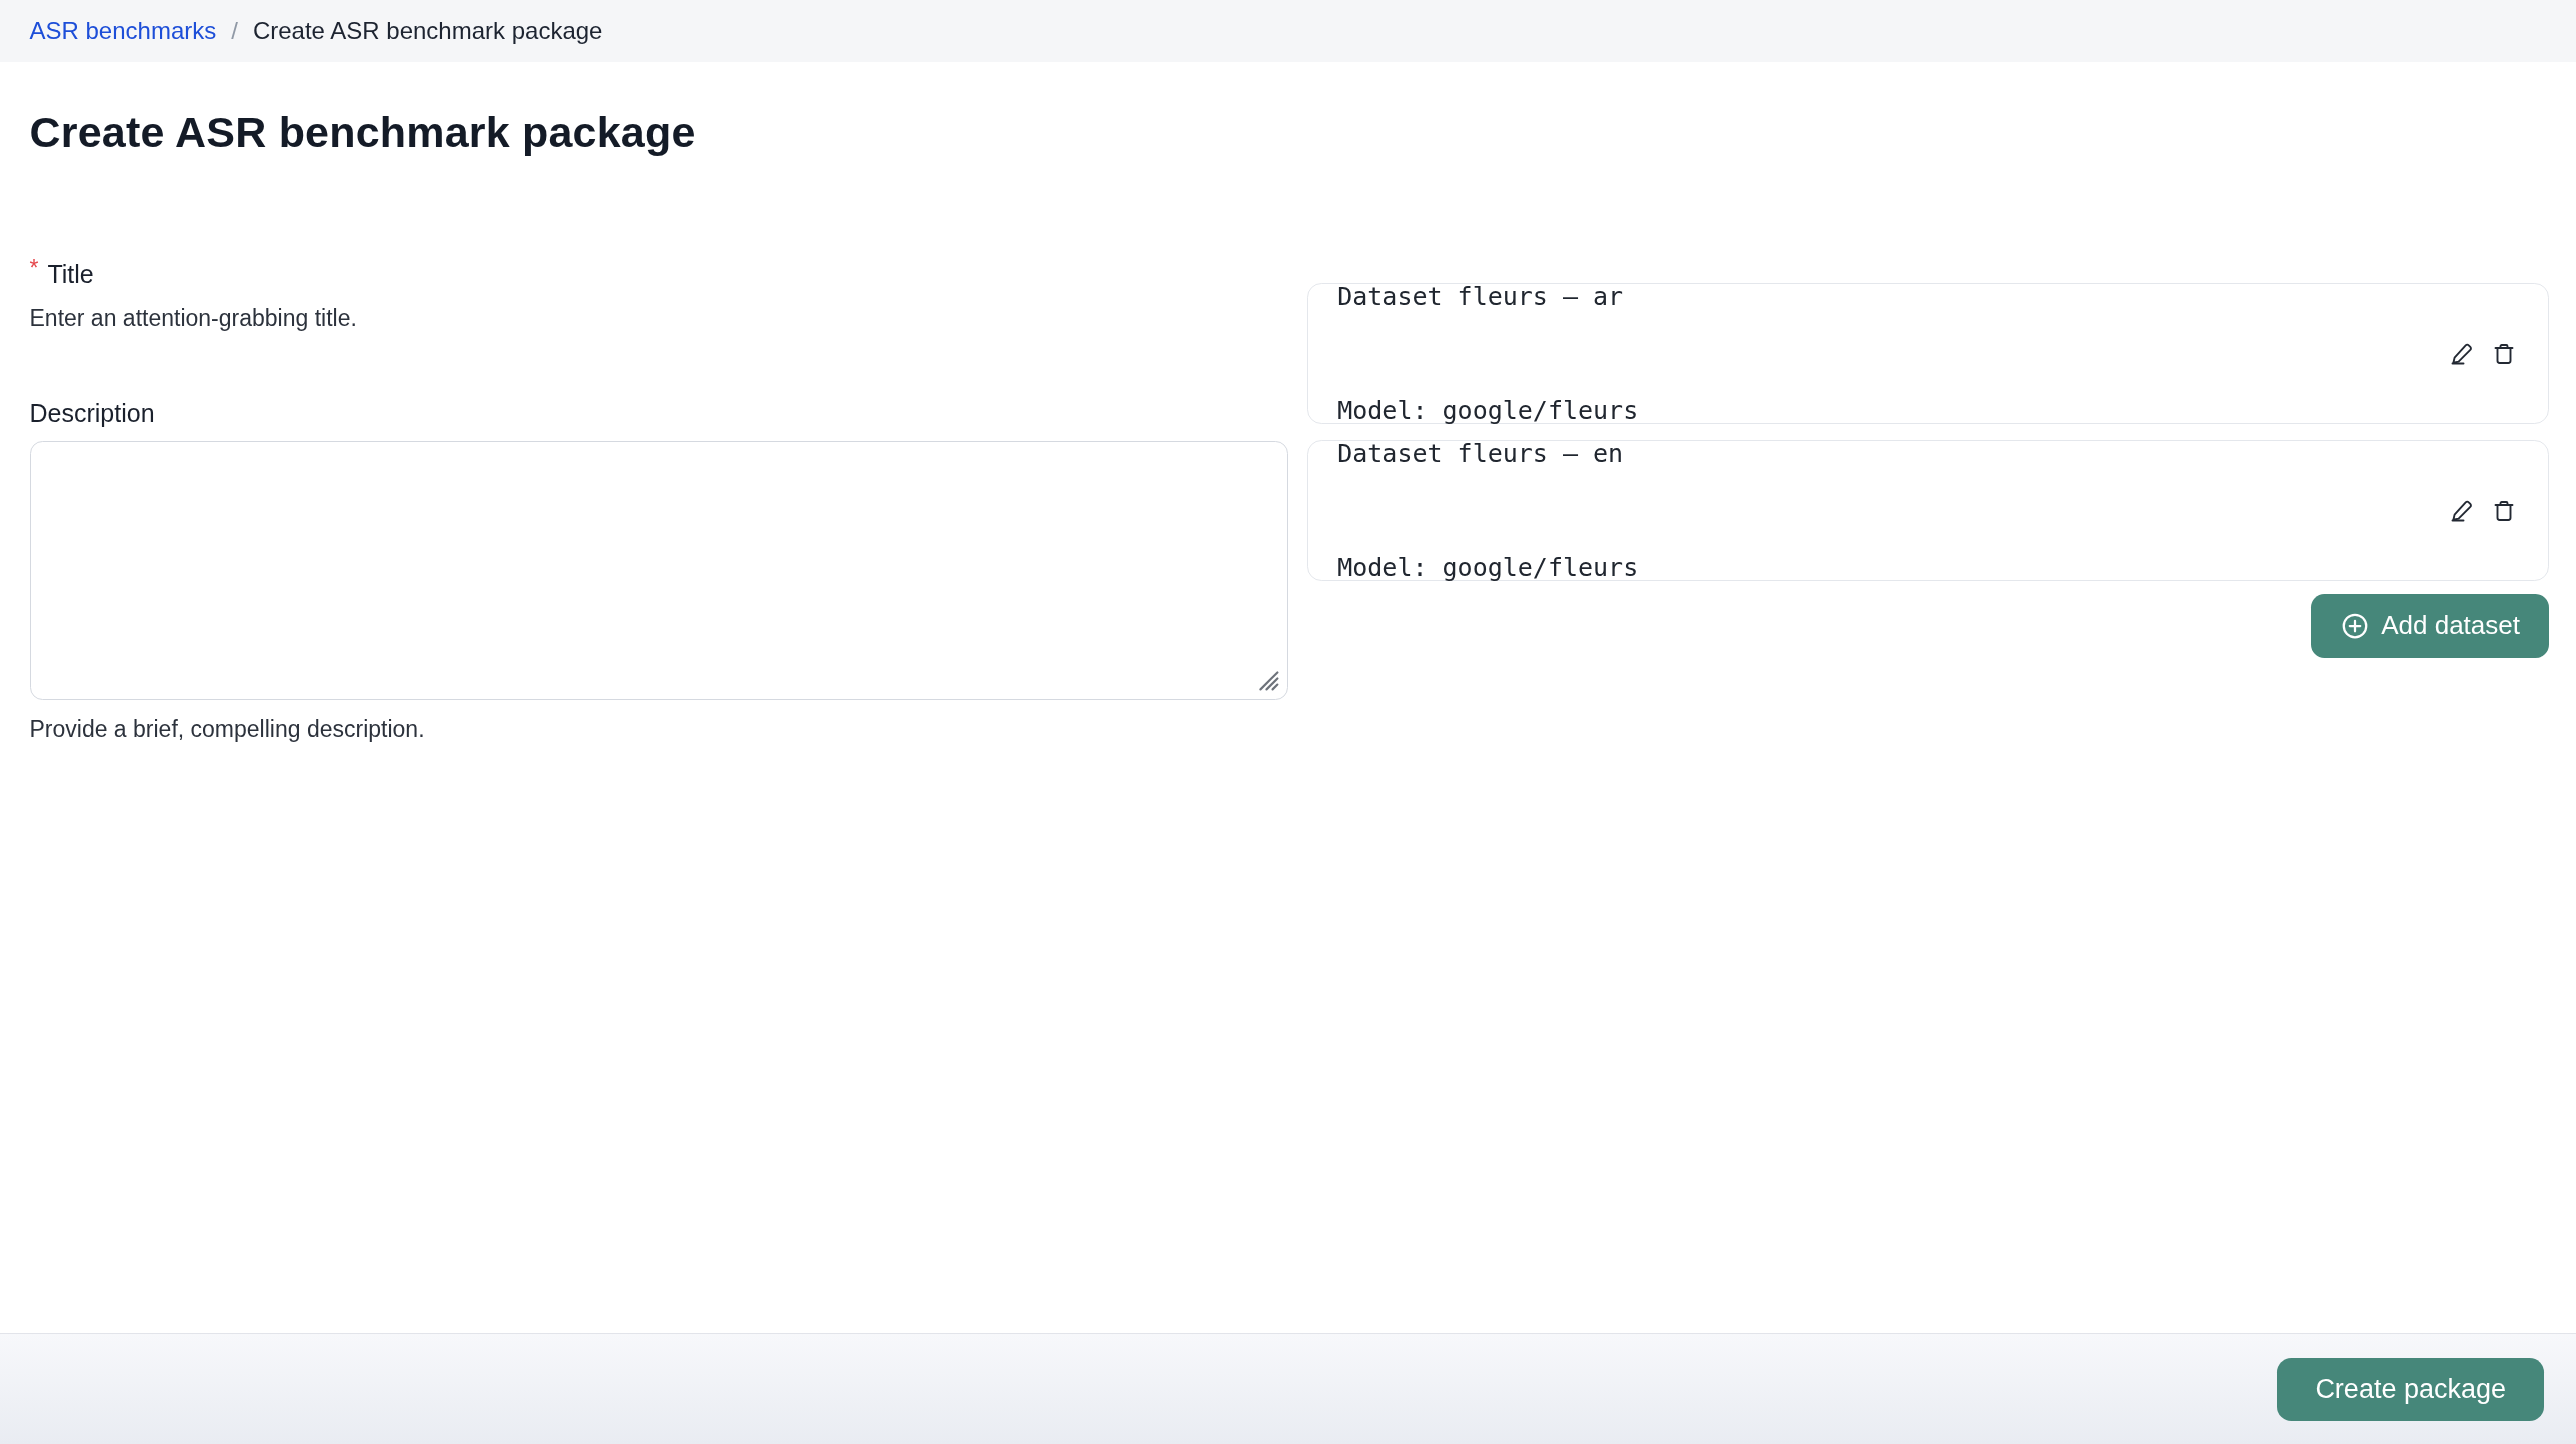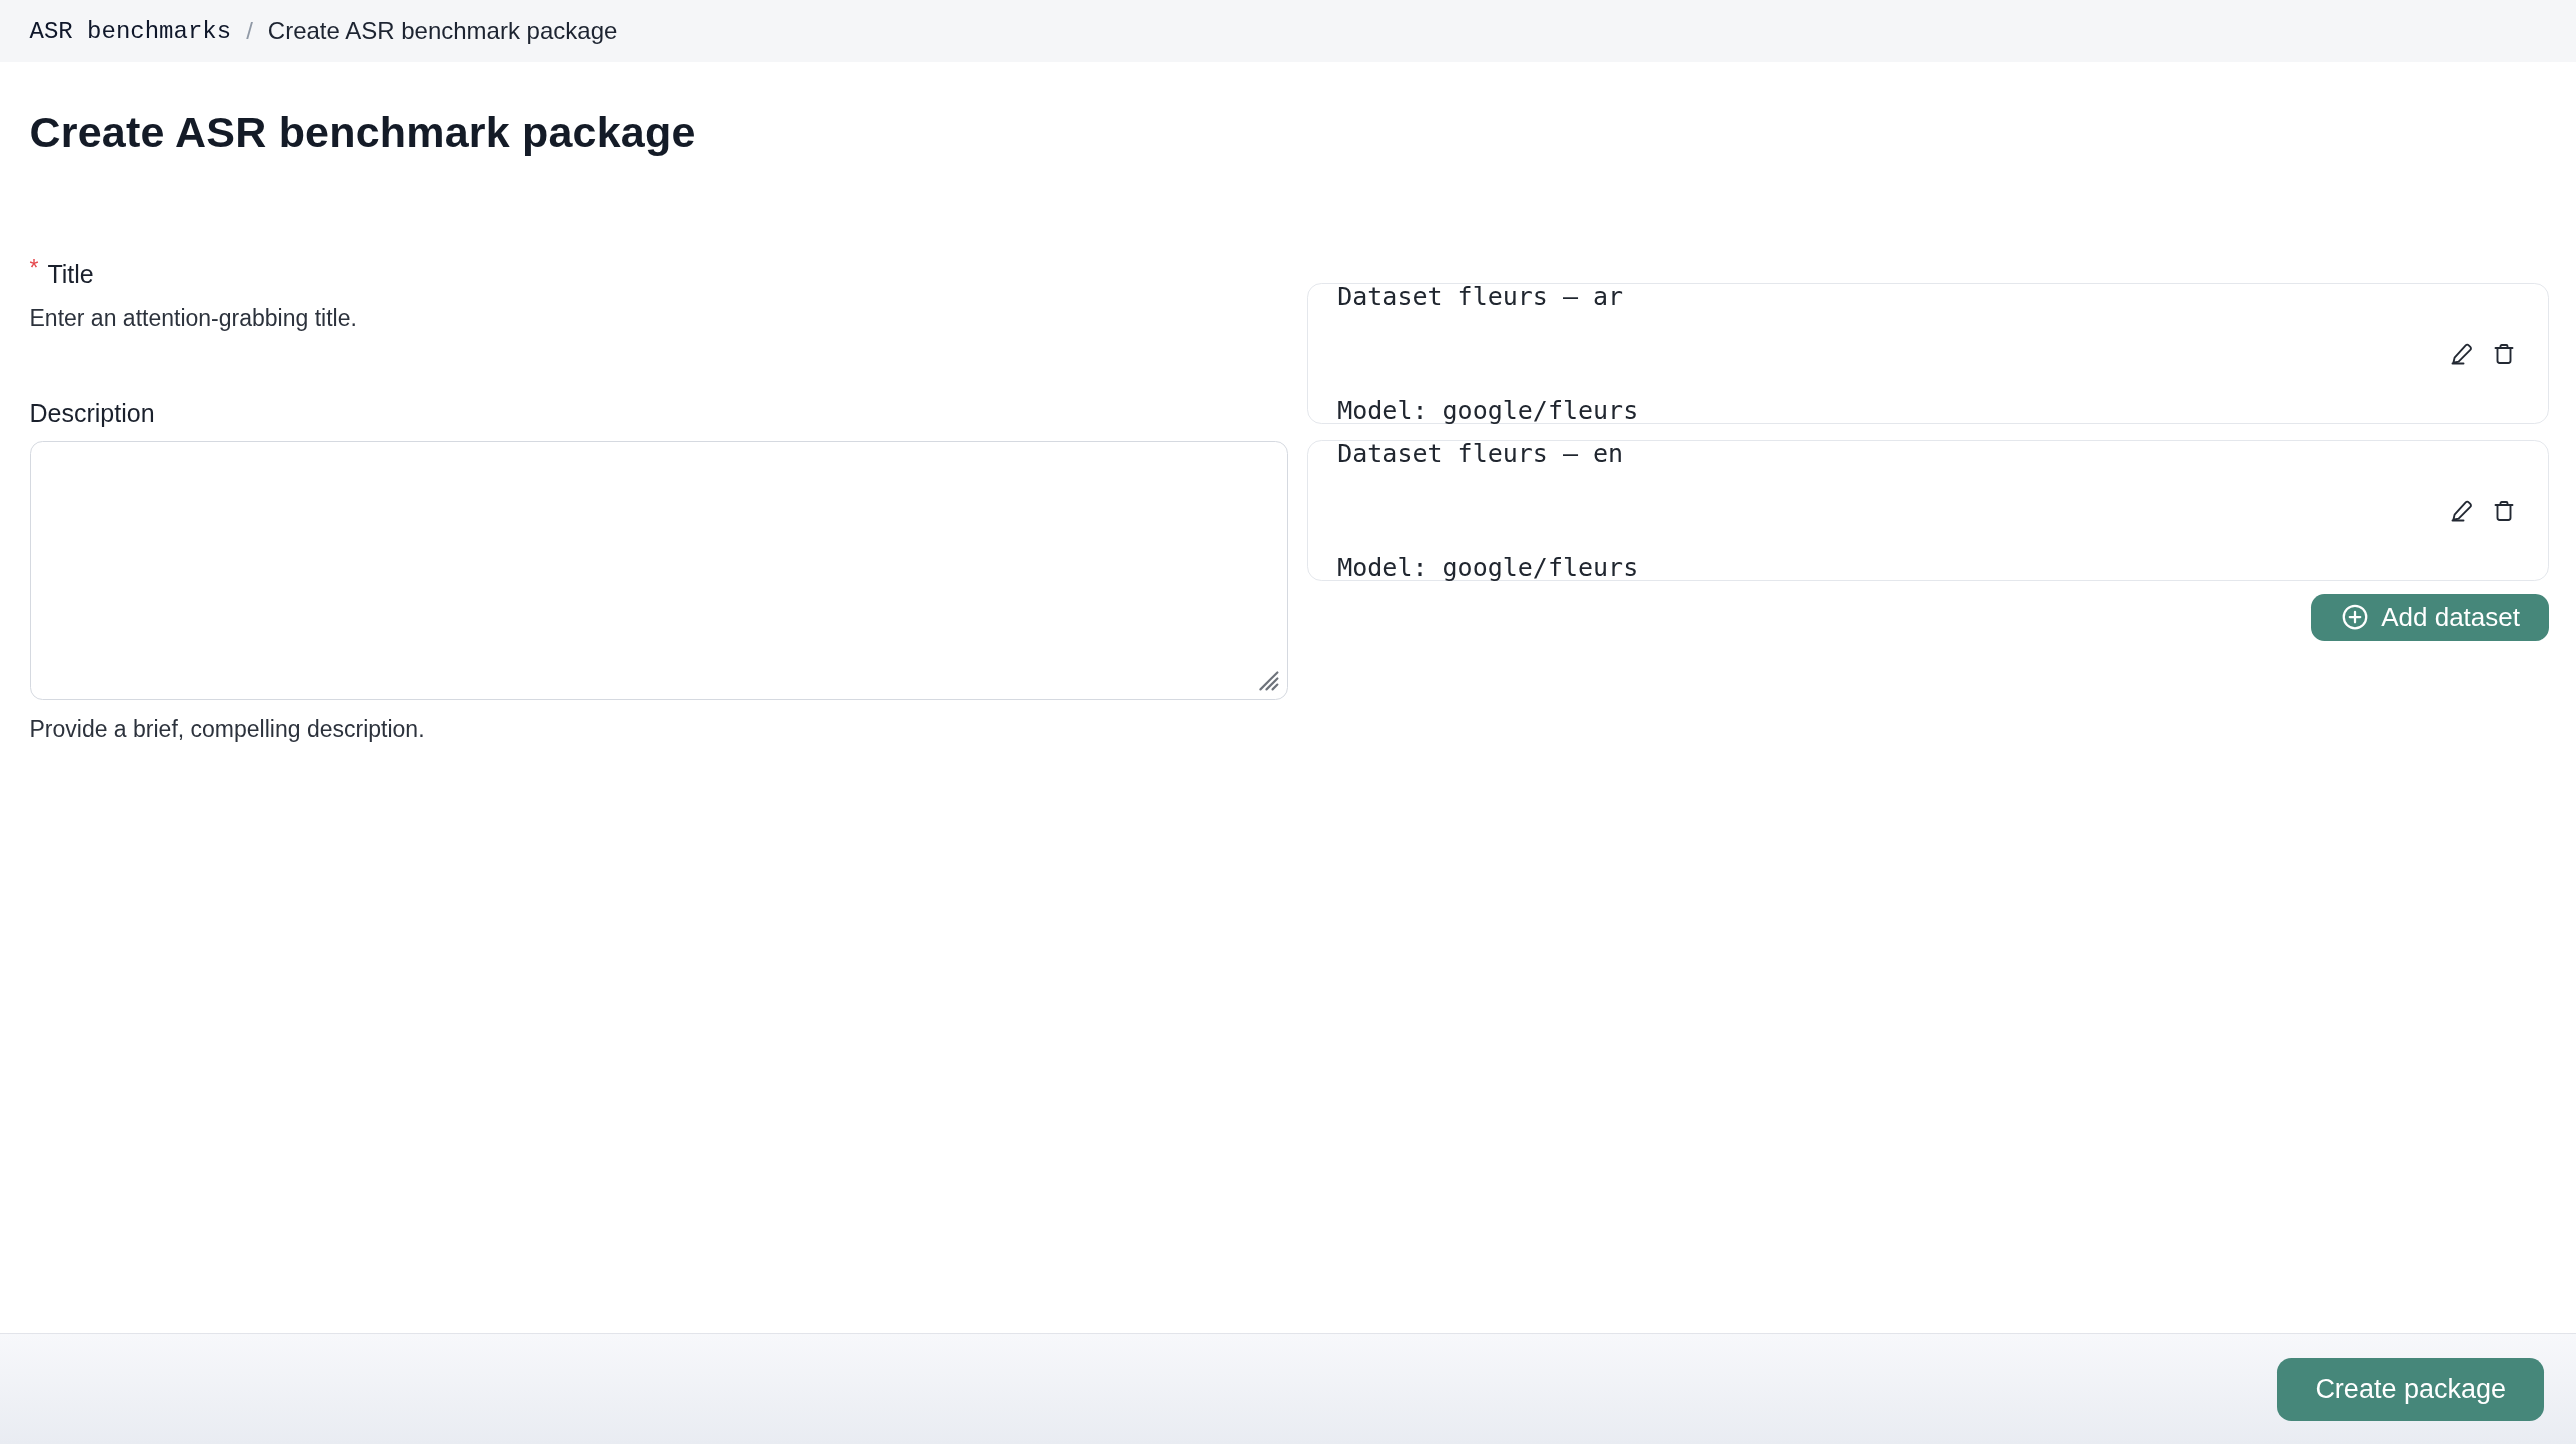--- a/index.html
+++ b/index.html
@@ -16,21 +16,21 @@
   
   .breadcrumb-bar {
     height: 62px;
     background: #f5f6f8;
     display: flex;
     align-items: center;
     gap: 15px;
     padding: 0 29.5px;
     font-size: 24px;
   }
-  .crumb-parent { color: #0f172a; text-decoration: none; cursor: pointer; font-family: Liberation Mono, monospace; }
+  .crumb-parent { color: #1d4ed8; text-decoration: none; cursor: pointer; }
   .crumb-sep { color: #9099a6; }
   .crumb-current { color: #1d2431; }
 
   
   h1.page-title {
     margin: 46px 0 0 0;
     padding: 0 29.5px;
     font-size: 43px;
     font-weight: 700;
     color: #141b27;
@@ -142,21 +142,21 @@
     cursor: pointer;
     display: flex; align-items: center; justify-content: center;
   }
   .icon-btn svg { width: 24px; height: 24px; }
 
   .add-row { display: flex; justify-content: flex-end; margin-top: 12.5px; }
   .add-btn {
     display: flex;
     align-items: center;
     gap: 11px;
-    height: 47px;
+    height: 64px;
     padding: 0 29px;
     background: #46877a;
     color: #ffffff;
     border: none;
     border-radius: 13.4px;
     font-family: "Liberation Sans", sans-serif;
     font-size: 26px;
     cursor: pointer;
   }
   .add-btn svg { width: 30px; height: 30px; }

